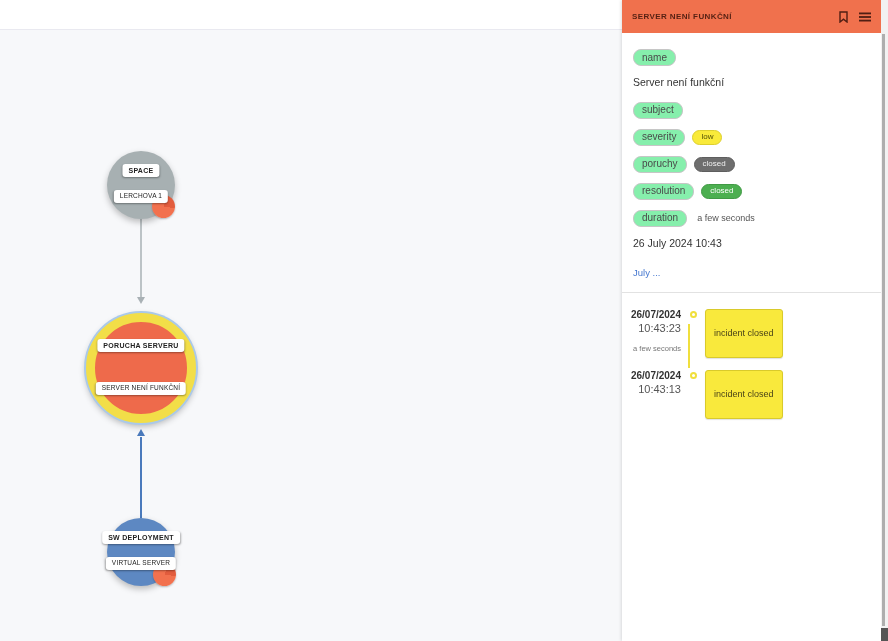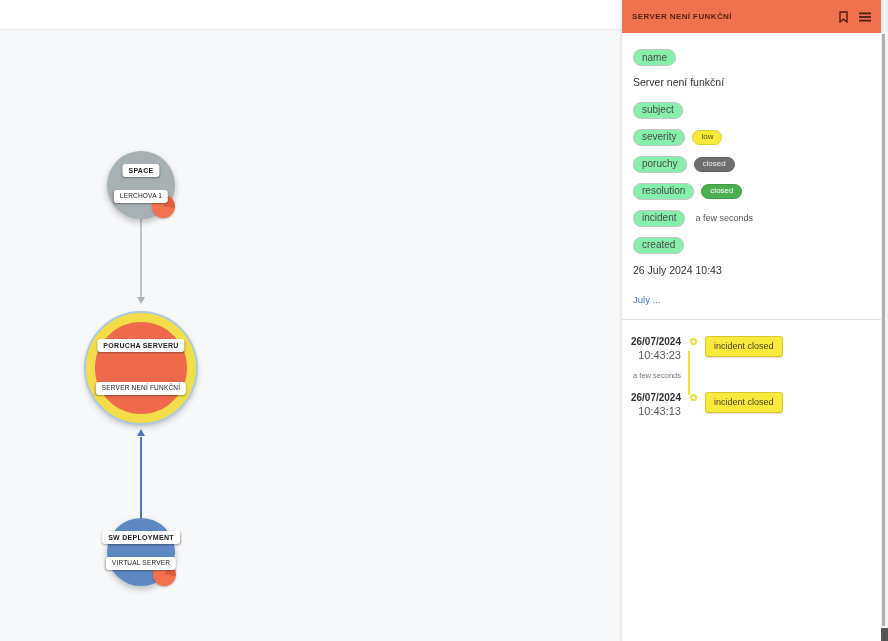--- a/index.html
+++ b/index.html
@@ -63,21 +63,21 @@
 
   .timeline { position:relative; padding:16px 0 0 0; }
   .tl-line { position:absolute; left:66px; top:31px; width:2px; height:44px; background:#f0df3d; }
   .tl-row { display:flex; align-items:flex-start; margin-bottom:12px; }
   .tl-left { width:59px; text-align:right; }
   .tl-date { font-size:10px; font-weight:bold; color:#333; line-height:1.2; }
   .tl-time { font-size:11px; color:#555; line-height:1.3; }
   .tl-gap  { font-size:7.5px; color:#777; margin-top:8px; }
   .tl-node { width:24px; display:flex; justify-content:center; padding-top:2px; }
   .tl-circle { width:7px; height:7px; border-radius:50%; background:#ffffff; border:2px solid #f0df3d; }
-  .tl-badge { background:#f9e93c; border:1px solid #d9ca2b; border-radius:3px; padding:5px 8px;
+  .tl-badge { background:#f9e93c; border:1px solid #d9ca2b; border-radius:3px; padding:19px 8px;
     font-size:9px; color:#4a4418; line-height:1; box-shadow:0 1px 1px rgba(0,0,0,.12); }
 
   
   .scrollstrip { position:absolute; left:881px; top:0; width:7px; height:641px; background:#f2f2f2; }
   .scrollstrip .thumb { position:absolute; left:1px; top:34px; width:3px; height:592px; background:#aeaeae; }
   .scrollstrip .corner { position:absolute; left:0; bottom:0; width:7px; height:13px; background:#555; }
 </style>
 </head>
 <body>
 
@@ -144,27 +144,24 @@
         <span class="fbadge">poruchy</span>
         <span class="vbadge vb-dark">closed</span>
       </div>
 
       <div class="frow">
         <span class="fbadge">resolution</span>
         <span class="vbadge vb-green">closed</span>
       </div>
 
       <div class="frow">
-        <span class="fbadge">incident</span>
+        <span class="fbadge">duration</span>
         <span class="inline-val">a few seconds</span>
       </div>
 
-      <div class="frow">
-        <span class="fbadge">created</span>
-      </div>
       <div class="fvalue">26 July 2024 10:43</div>
 
       <a href="#" class="more-link">July ...</a>
     </div>
 
     <div class="divider"></div>
 
     <div class="timeline">
       <div class="tl-line"></div>
 

